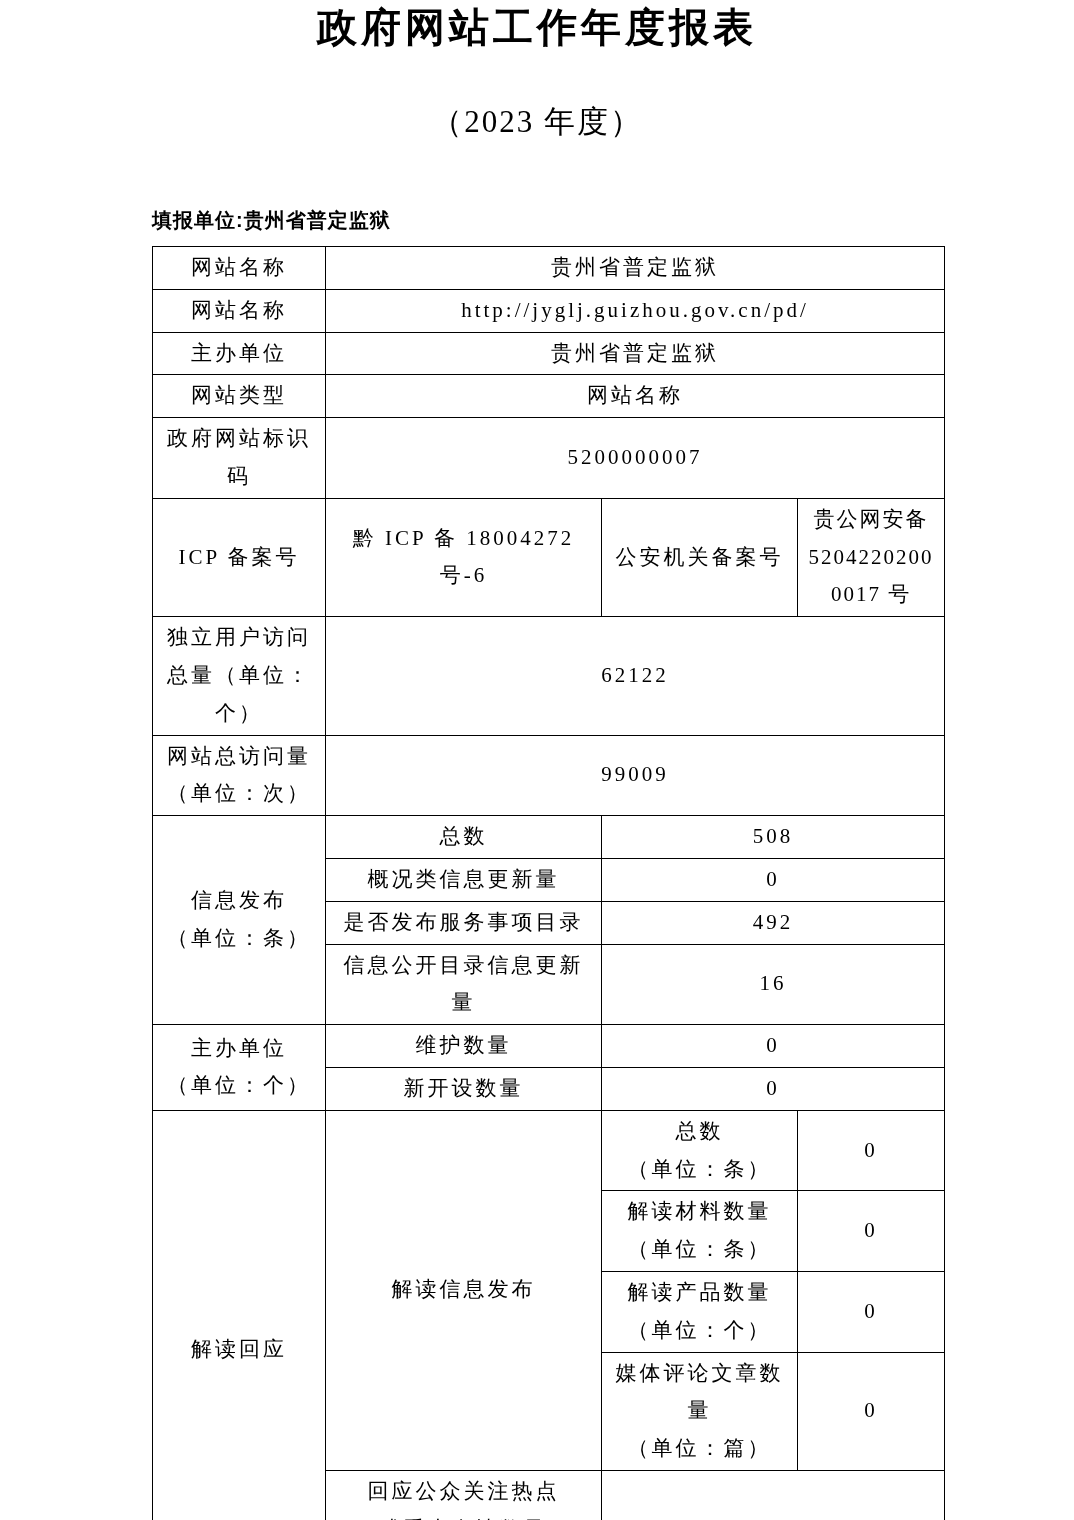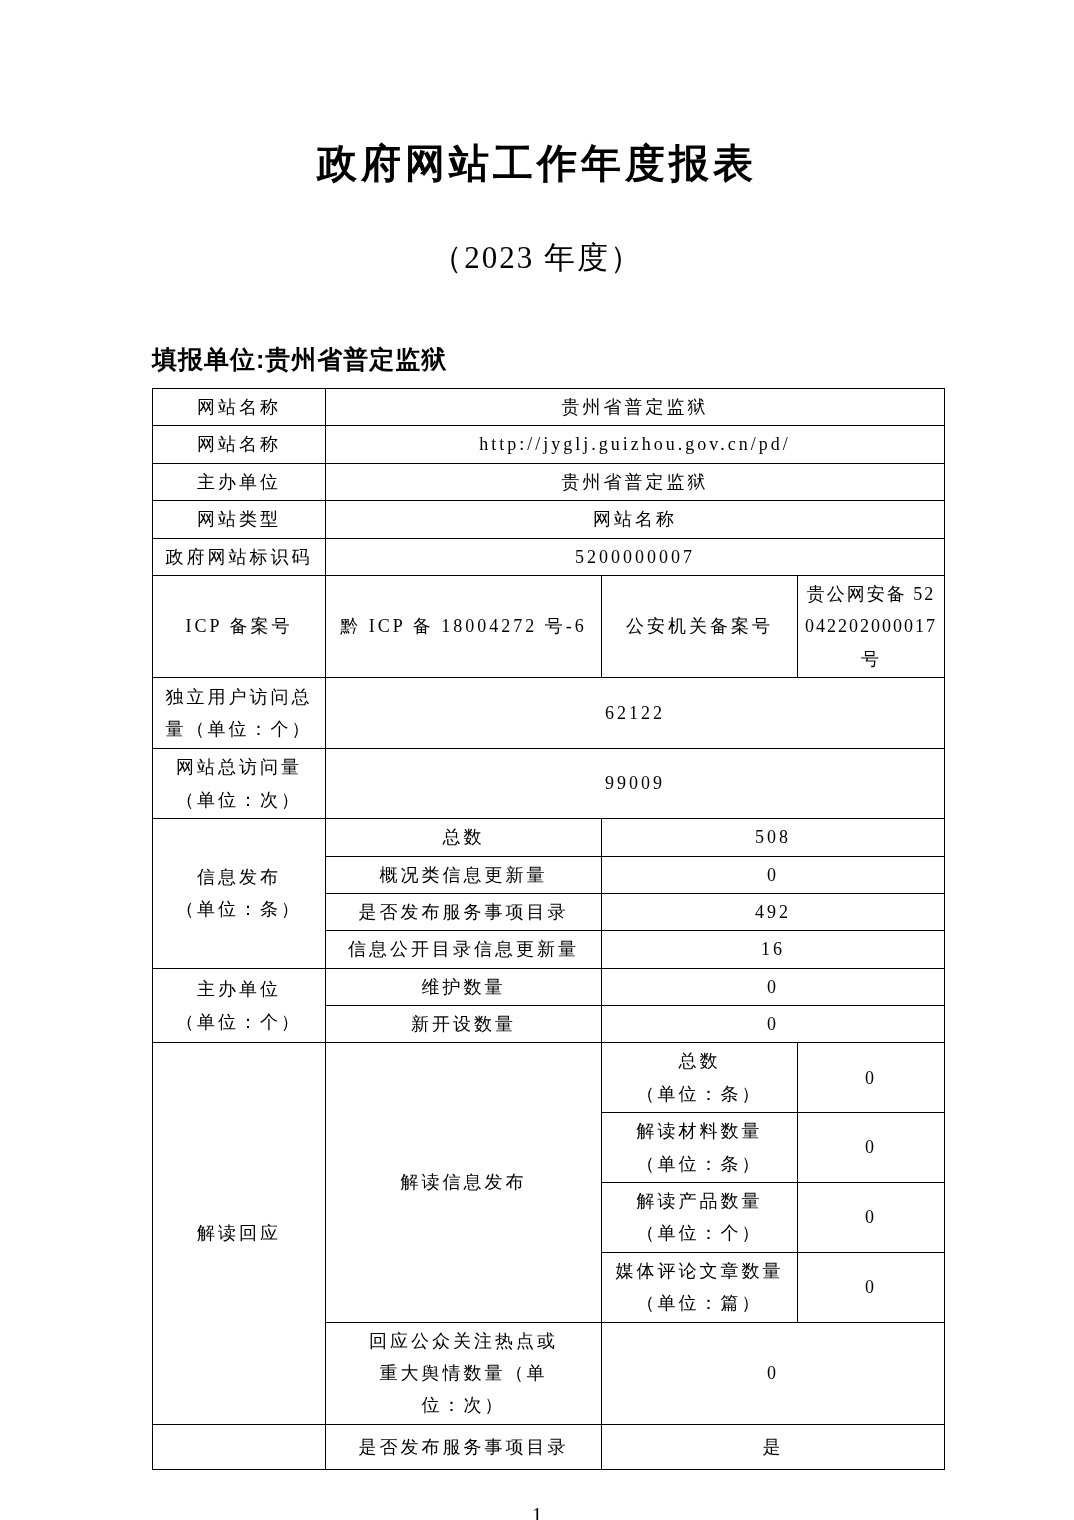--- a/index.html
+++ b/index.html
@@ -5,51 +5,50 @@
   html,body{margin:0;padding:0;background:#e9e9e9;}
   .page{
     position:relative;
     width:1074px;height:1520px;
     margin:0 auto;
     background:#ffffff;
     color:#000;
     font-family:"Liberation Serif","DejaVu Serif",serif;
   }
   .title{
-    padding-top:136px;
     text-align:center;
     font-size:40px;
     font-weight:bold;
     letter-spacing:4px;
     font-family:"Liberation Sans","DejaVu Sans",sans-serif;
   }
   .subtitle{
     margin-top:46px;
     text-align:center;
     font-size:31px;
     letter-spacing:2px;
   }
   .unit-line{
     margin:64px 0 12px 152px;
-    font-size:25px;
+    font-size:20px;
     font-weight:bold;
     letter-spacing:1px;
     font-family:"Liberation Sans","DejaVu Sans",sans-serif;
   }
   table.report{
     margin-left:152px;
     width:792px;
     border-collapse:collapse;
     table-layout:fixed;
   }
   table.report td{
     border:1px solid #000;
     text-align:center;
     vertical-align:middle;
-    font-size:18px;
+    font-size:21px;
     letter-spacing:3px;
     line-height:1.8;
     padding:2px 6px;
     overflow:hidden;
   }
   col.c1{width:173px;}
   col.c2{width:276px;}
   col.c3{width:196px;}
   col.c4{width:147px;}
   tr.h37{height:37px;}

